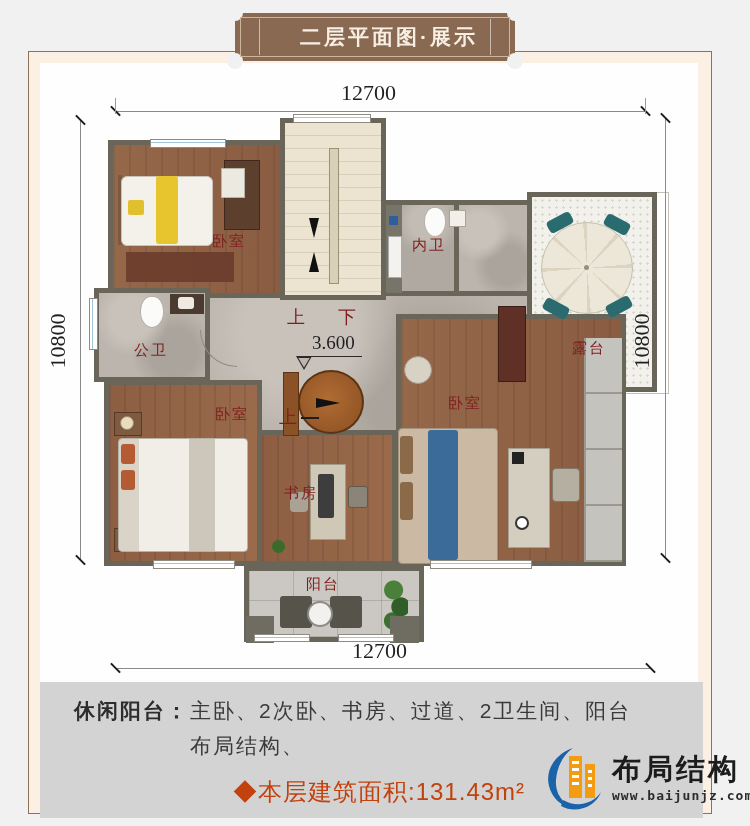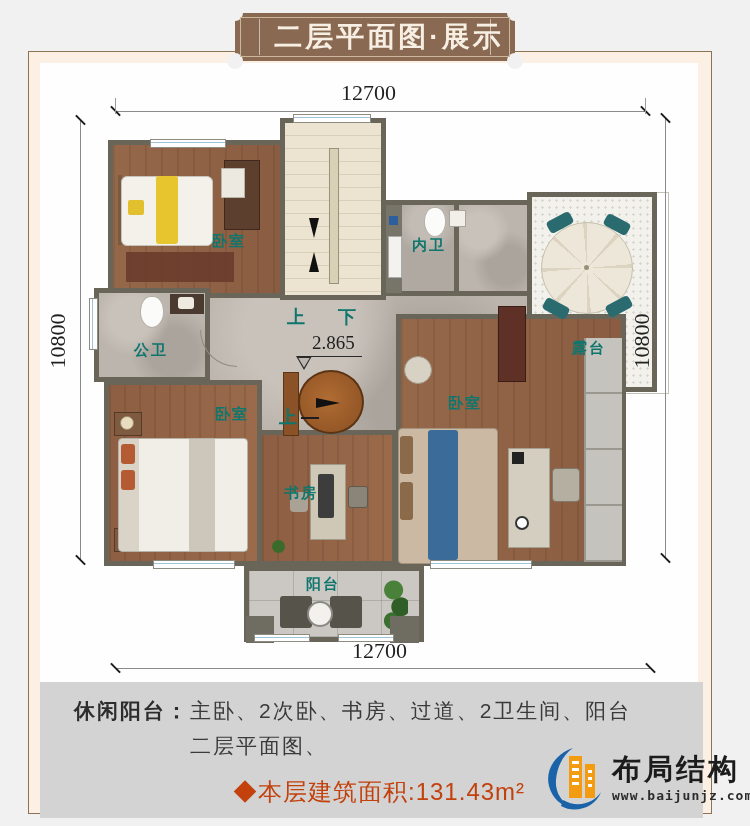--- a/index.html
+++ b/index.html
@@ -8,21 +8,21 @@
   .abs{position:absolute;}
   
   .frame{left:28px;top:51px;width:682px;height:761px;border:1px solid #8d7355;background:#fbf0e3;z-index:0;}
   .frame-inner{left:40px;top:63px;width:658px;height:737px;background:#fefefe;z-index:0;}
   
   .badge{left:235px;top:13px;width:280px;height:48px;background:#8a6952;border-radius:3px;z-index:20;}
   .badge .notch{position:absolute;width:16px;height:16px;border-radius:50%;background:#f1f1f1;}
   .badge .inner{position:absolute;left:5px;top:4px;right:5px;bottom:4px;border:1px solid #cdb79b;}
   .badge .vline{position:absolute;top:6px;bottom:6px;width:1px;background:rgba(255,255,255,.55);}
   .badge .txt{position:absolute;left:0;right:0;top:0;bottom:0;display:flex;align-items:center;justify-content:center;
-              color:#f7efe3;font-size:28px;font-weight:bold;letter-spacing:3px;padding-left:28px;}
+              color:#f7efe3;font-size:21px;font-weight:bold;letter-spacing:3px;padding-left:28px;}
   
   .dimline{background:#8a8a8a;z-index:9;}
   .dimtxt{font-family:"Liberation Serif",serif;font-size:22px;color:#1f1f1f;z-index:9;}
   .tick{width:13px;height:2px;background:#1c1c1c;transform:rotate(45deg);z-index:9;}
   .ext{background:#9a9a9a;z-index:9;}
   .rot{transform:rotate(-90deg);transform-origin:center center;}
   
   .room{border:5px solid #696659;box-sizing:border-box;z-index:2;}
   .wood1{background:
       repeating-linear-gradient(90deg,rgba(0,0,0,.08) 0 2px,rgba(0,0,0,0) 2px 15px),
@@ -32,21 +32,21 @@
       linear-gradient(90deg,#95684a,#8a5c41);}
   .marble1{background:radial-gradient(circle at 30% 30%,#c8c2bb 0 22%,rgba(0,0,0,0) 40%),
                       radial-gradient(circle at 70% 70%,#aaa49c 0 25%,rgba(0,0,0,0) 45%),#bcb5ae;}
   .marble2{background:radial-gradient(circle at 60% 20%,#c2bcb4 0 20%,rgba(0,0,0,0) 40%),#b0a9a2;}
   .speckle{background:radial-gradient(circle,#d9d7cf 1px,rgba(0,0,0,0) 1.4px);background-size:7px 7px;background-color:#f2f1ec;}
   .tiles{background:
       repeating-linear-gradient(0deg,rgba(120,120,115,.35) 0 1px,rgba(0,0,0,0) 1px 36px),
       repeating-linear-gradient(90deg,rgba(120,120,115,.35) 0 1px,rgba(0,0,0,0) 1px 44px),#cbc8c3;}
   .window{background:repeating-linear-gradient(180deg,#fff 0 2px,#9fc4d8 2px 3px,#fff 3px 5px);border:1px solid #8e8b80;box-sizing:border-box;z-index:6;}
   .windowv{background:repeating-linear-gradient(90deg,#fff 0 2px,#9fc4d8 2px 3px,#fff 3px 5px);border:1px solid #8e8b80;box-sizing:border-box;z-index:6;}
-  .rlabel{font-size:15px;font-weight:bold;color:#0f766e;letter-spacing:2px;z-index:7;white-space:nowrap;}
+  .rlabel{font-size:15px;font-weight:normal;color:#7f1d1d;letter-spacing:2px;z-index:7;white-space:nowrap;}
   .stair-steps{background:repeating-linear-gradient(180deg,#ece4d0 0 12px,#d8cfb8 12px 13px);}
   .furn{z-index:3;}
   .lamp{width:12px;height:12px;border-radius:50%;background:#e9ddc1;border:1px solid #9c8a66;}
   
   .footer{left:40px;top:682px;width:663px;height:136px;background:#d3d3d3;z-index:4;}
   .f-label{font-size:21px;font-weight:bold;color:#2d2d2d;letter-spacing:2px;}
   .f-line{font-size:21px;color:#3a3a3a;letter-spacing:2px;}
   .f-area{font-size:24px;font-weight:normal;color:#c2410c;letter-spacing:1px;}
   .logo-name{font-size:29px;font-weight:bold;color:#1c1c1c;letter-spacing:3px;}
   .logo-url{font-size:13px;font-weight:bold;color:#2c2c2c;letter-spacing:1px;font-family:"DejaVu Sans Mono",monospace;}
@@ -124,21 +124,21 @@
 <div class="abs tri-dn" style="left:309px;top:218px;"></div>
 
 <div class="abs" style="left:386px;top:205px;width:16px;height:88px;background:#77746a;z-index:3;"></div>
 <div class="abs" style="left:388px;top:236px;width:12px;height:40px;background:#f4f2ee;border:1px solid #aaa;z-index:3;"></div>
 <div class="abs" style="left:389px;top:216px;width:9px;height:9px;background:#2d5f9e;z-index:3;"></div>
 
 <div class="abs furn" style="left:283px;top:372px;width:14px;height:62px;background:#8a5226;border:1px solid #5c3413;"></div>
 <div class="abs furn" style="left:298px;top:370px;width:66px;height:64px;border-radius:50%;background:radial-gradient(circle at 45% 45%,#b06c33,#8a4f22);border:2px solid #5c3413;box-sizing:border-box;"></div>
 <div class="abs" style="left:316px;top:398px;width:0;height:0;border-top:5px solid transparent;border-bottom:5px solid transparent;border-left:24px solid #111;z-index:4;"></div>
 
-<div class="abs dimtxt" style="left:312px;top:332px;font-size:19px;z-index:7;">2.865</div>
+<div class="abs dimtxt" style="left:312px;top:332px;font-size:19px;z-index:7;">3.600</div>
 <div class="abs" style="left:300px;top:356px;width:62px;height:1px;background:#2a2a2a;z-index:7;"></div>
 <div class="abs tri-open" style="left:296px;top:356px;">
     <i></i>
   </div>
 
 <div class="abs rlabel" style="left:212px;top:232px;">卧室</div>
 <div class="abs rlabel" style="left:412px;top:236px;">内卫</div>
 <div class="abs rlabel" style="left:134px;top:341px;">公卫</div>
 <div class="abs rlabel" style="left:572px;top:339px;">露台</div>
 <div class="abs rlabel" style="left:215px;top:405px;">卧室</div>
@@ -201,21 +201,21 @@
 <div class="abs furn" style="left:552px;top:468px;width:26px;height:32px;background:#b5afa2;border:1px solid #81796b;border-radius:4px;"></div>
 
 <div class="abs furn" style="left:280px;top:596px;width:32px;height:32px;background:#56534b;border-radius:3px;"></div>
 <div class="abs furn" style="left:330px;top:596px;width:32px;height:32px;background:#56534b;border-radius:3px;"></div>
 <div class="abs furn" style="left:307px;top:601px;width:26px;height:26px;border:2px solid #8c8a84;border-radius:50%;background:#f2f1ee;box-sizing:border-box;"></div>
 <div class="abs furn" style="left:384px;top:576px;width:24px;height:56px;background:radial-gradient(circle at 40% 25%,#49803a 0 9px,rgba(0,0,0,0) 10px),radial-gradient(circle at 70% 55%,#2f5e26 0 9px,rgba(0,0,0,0) 10px),radial-gradient(circle at 35% 80%,#3c7030 0 8px,rgba(0,0,0,0) 9px);"></div>
 
 <div class="abs footer"></div>
 <div class="abs f-label" style="left:74px;top:697px;z-index:5;">休闲阳台：</div>
 <div class="abs f-line" style="left:190px;top:697px;z-index:5;">主卧、2次卧、书房、过道、2卫生间、阳台</div>
-<div class="abs f-line" style="left:190px;top:732px;z-index:5;">二层平面图、</div>
+<div class="abs f-line" style="left:190px;top:732px;z-index:5;">布局结构、</div>
 <div class="abs f-area" style="left:233px;top:776px;z-index:5;">◆本层建筑面积:131.43m²</div>
 
 <div class="abs" style="left:543px;top:744px;width:64px;height:68px;z-index:6;">
   <svg width="64" height="68" viewBox="0 0 64 68">
     <path d="M30 4 C12 10 2 26 6 42 C9 54 18 62 30 65 C18 58 12 48 13 36 C14 22 21 10 30 4 Z" fill="#1a63a8"></path>
     <rect x="26" y="12" width="13" height="42" fill="#f39c12"></rect>
     <rect x="29" y="17" width="7" height="3" fill="#ffffff"></rect>
     <rect x="29" y="24" width="7" height="3" fill="#ffffff"></rect>
     <rect x="29" y="31" width="7" height="3" fill="#ffffff"></rect>
     <rect x="29" y="38" width="7" height="3" fill="#ffffff"></rect>

